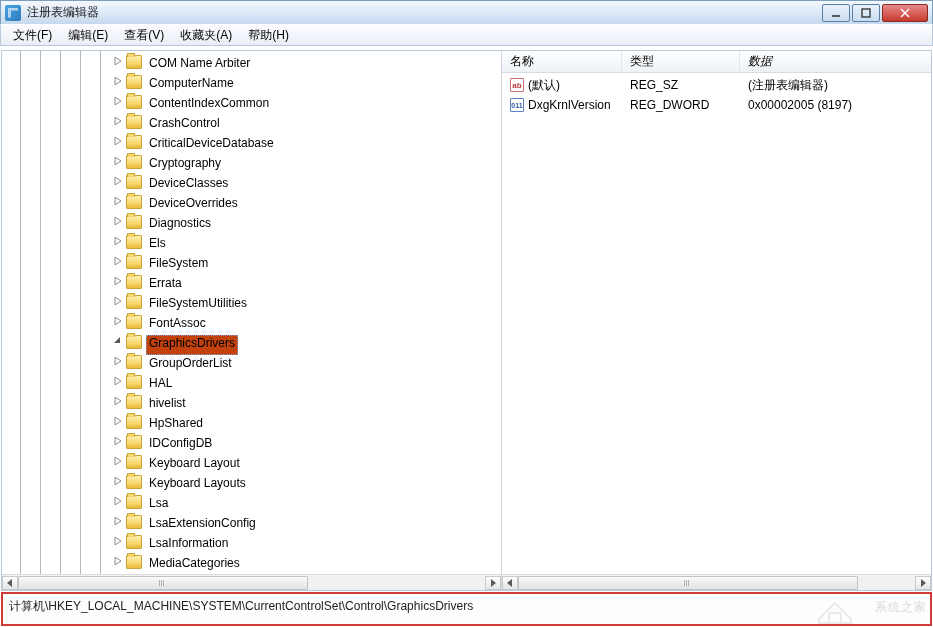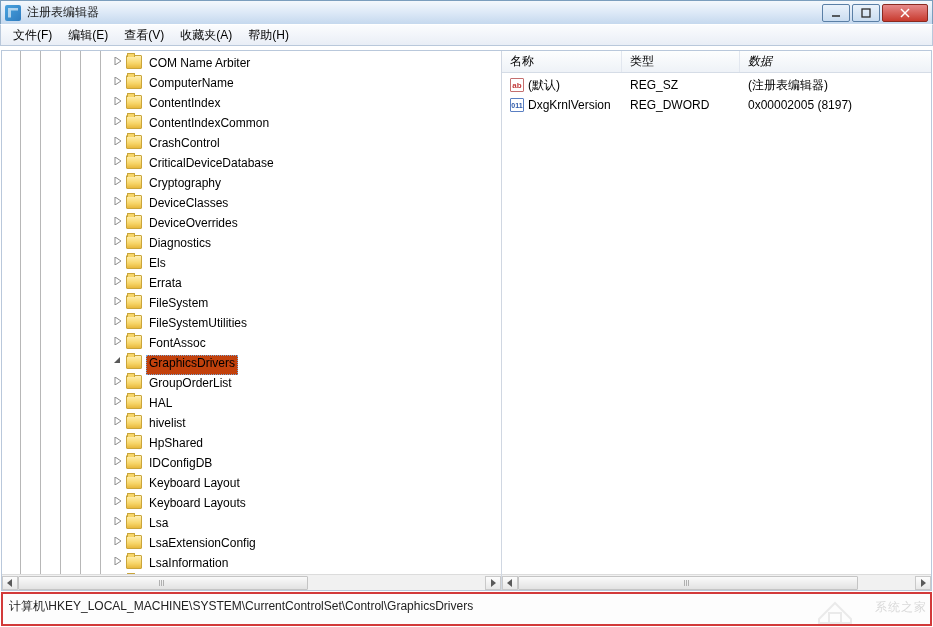--- a/index.html
+++ b/index.html
@@ -128,29 +128,20 @@
           <span class="folder-icon"></span>
           <span class="label">ComputerName</span>
         </div>
         <div class="node">
           <span class="expander">
             <svg viewBox="0 0 8 8">
               <polygon points="1,0 7,4 1,8" fill="none" stroke="#8a8a8a" stroke-width="1"></polygon>
             </svg>
           </span>
           <span class="folder-icon"></span>
-          <span class="label">ContentIndex</span>
-        </div>
-        <div class="node">
-          <span class="expander">
-            <svg viewBox="0 0 8 8">
-              <polygon points="1,0 7,4 1,8" fill="none" stroke="#8a8a8a" stroke-width="1"></polygon>
-            </svg>
-          </span>
-          <span class="folder-icon"></span>
           <span class="label">ContentIndexCommon</span>
         </div>
         <div class="node">
           <span class="expander">
             <svg viewBox="0 0 8 8">
               <polygon points="1,0 7,4 1,8" fill="none" stroke="#8a8a8a" stroke-width="1"></polygon>
             </svg>
           </span>
           <span class="folder-icon"></span>
           <span class="label">CrashControl</span>
@@ -209,30 +200,30 @@
           <span class="folder-icon"></span>
           <span class="label">Els</span>
         </div>
         <div class="node">
           <span class="expander">
             <svg viewBox="0 0 8 8">
               <polygon points="1,0 7,4 1,8" fill="none" stroke="#8a8a8a" stroke-width="1"></polygon>
             </svg>
           </span>
           <span class="folder-icon"></span>
+          <span class="label">FileSystem</span>
+        </div>
+        <div class="node">
+          <span class="expander">
+            <svg viewBox="0 0 8 8">
+              <polygon points="1,0 7,4 1,8" fill="none" stroke="#8a8a8a" stroke-width="1"></polygon>
+            </svg>
+          </span>
+          <span class="folder-icon"></span>
           <span class="label">Errata</span>
-        </div>
-        <div class="node">
-          <span class="expander">
-            <svg viewBox="0 0 8 8">
-              <polygon points="1,0 7,4 1,8" fill="none" stroke="#8a8a8a" stroke-width="1"></polygon>
-            </svg>
-          </span>
-          <span class="folder-icon"></span>
-          <span class="label">FileSystem</span>
         </div>
         <div class="node">
           <span class="expander">
             <svg viewBox="0 0 8 8">
               <polygon points="1,0 7,4 1,8" fill="none" stroke="#8a8a8a" stroke-width="1"></polygon>
             </svg>
           </span>
           <span class="folder-icon"></span>
           <span class="label">FileSystemUtilities</span>
         </div>

